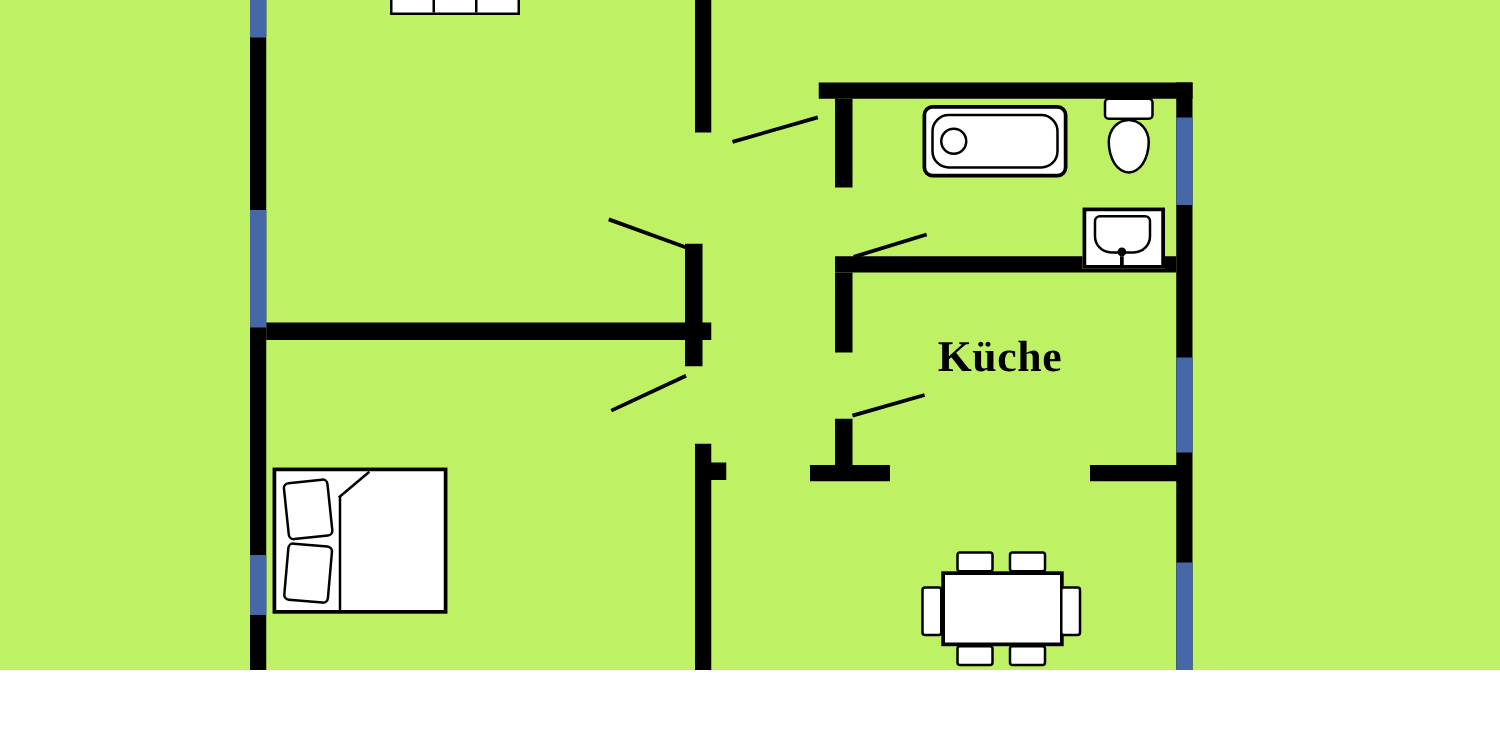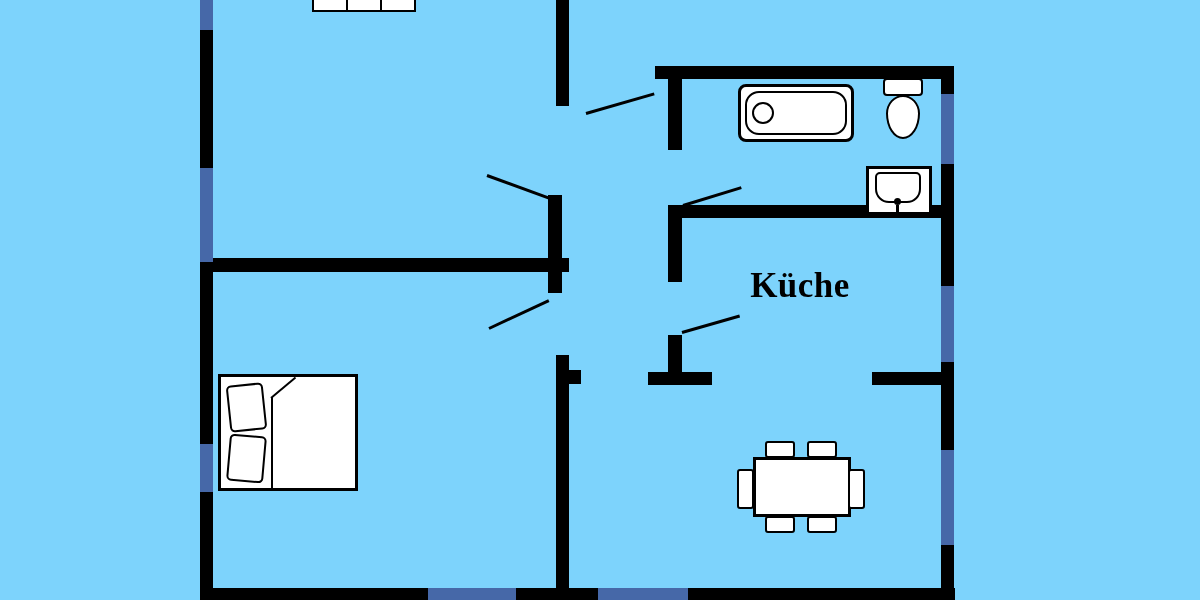--- a/index.html
+++ b/index.html
@@ -63,21 +63,21 @@
   .chair-t1{left:28px;top:0;width:26px;height:13px;}
   .chair-t2{left:70px;top:0;width:26px;height:13px;}
   .chair-b1{left:28px;bottom:0;width:26px;height:13px;}
   .chair-b2{left:70px;bottom:0;width:26px;height:13px;}
   .chair-l{left:0;top:28px;width:13px;height:36px;}
   .chair-r{right:0;top:28px;width:13px;height:36px;}
 </style>
 </head>
 <body>
 
-<div class="plan" style="width: 1200px; height: 600px; background: #7dd3fc;">
+<div class="plan" style="width: 1200px; height: 536px; background: #bef264;">
 
   <div class="room-label">Küche</div>
 
   <div class="top-cabinet">
     <div class="cab-div d1"></div>
     <div class="cab-div d2"></div>
   </div>
 
   <div class="bathtub">
     <div class="bathtub-inner"></div>

